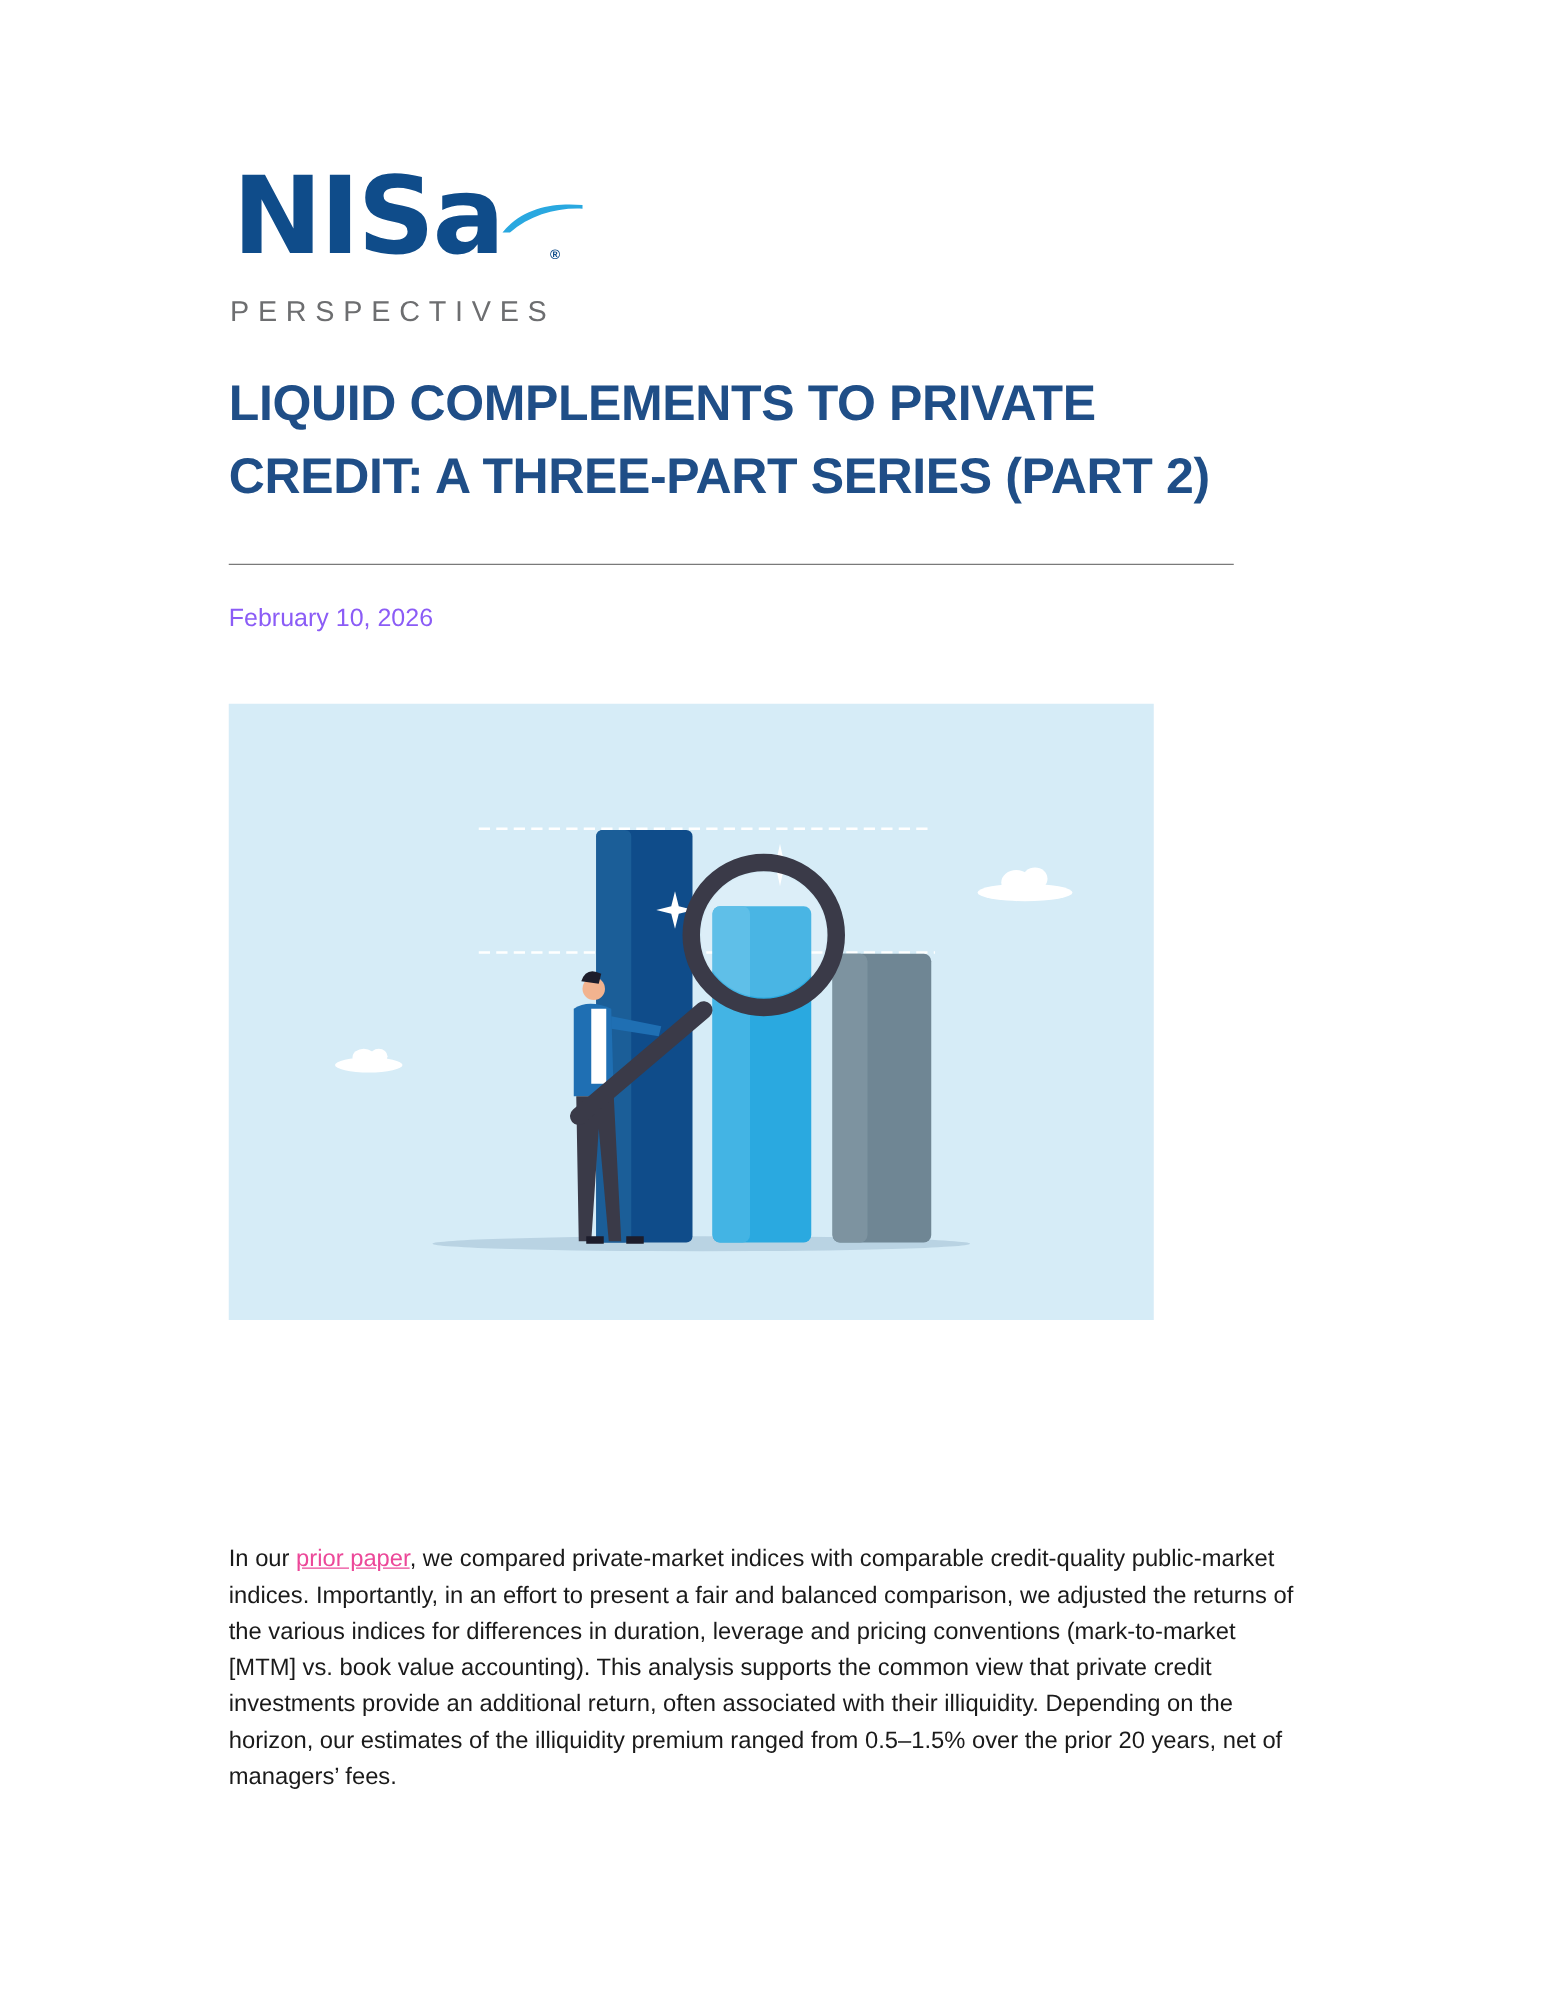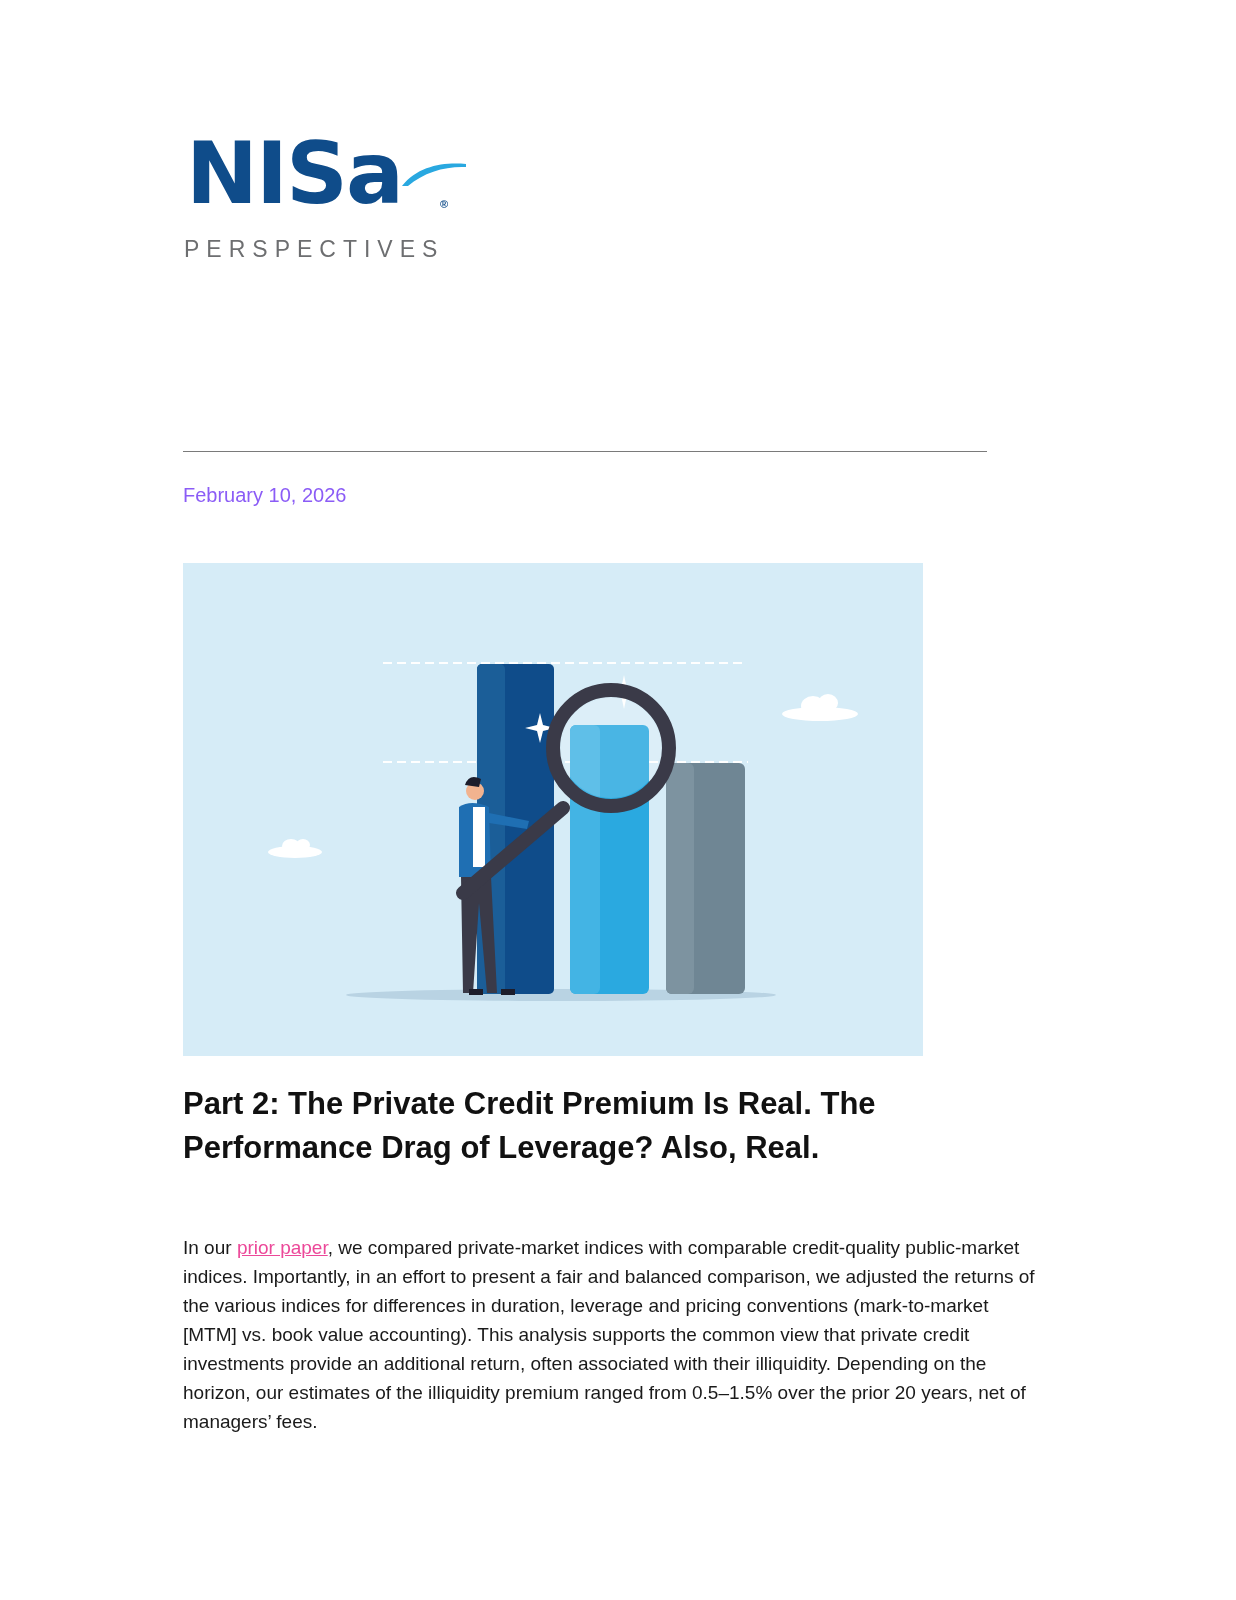--- a/index.html
+++ b/index.html
@@ -44,20 +44,21 @@
   <div class="logo">
     <span class="logo-text">NISa</span>
     <svg class="logo-swoosh" viewBox="0 0 70 30">
       <path d="M4 28 C 20 8, 45 4, 68 6 L 68 9 C 48 8, 26 14, 10 28 Z" fill="#29a8e0"></path>
     </svg>
     <span class="logo-reg">®</span>
   </div>
 
   <div class="perspectives">PERSPECTIVES</div>
 
+  <h1 class="main-title">LIQUID COMPLEMENTS TO PRIVATE CREDIT: A THREE-PART SERIES (PART 2)</h1>
 
   <div class="rule"></div>
 
   <div class="date">February 10, 2026</div>
 
   <div class="hero">
     <svg width="740" height="493" viewBox="0 0 740 493">
 
       <g fill="#ffffff">
         <ellipse cx="637" cy="151" rx="38" ry="7"></ellipse>
@@ -93,17 +94,16 @@
         <rect x="318" y="426" width="14" height="6" fill="#1d1d2b"></rect>
         <path d="M306 250 l40 8 l-2 8 l-38 -6 z" fill="#1f6fb3"></path>
       </g>
 
       <line x1="280" y1="330" x2="380" y2="245" stroke="#3a3a48" stroke-width="14" stroke-linecap="round"></line>
       <circle cx="428" cy="185" r="58" fill="none" stroke="#3a3a48" stroke-width="14"></circle>
       <circle cx="428" cy="185" r="50" fill="#ffffff" opacity="0.15"></circle>
     </svg>
   </div>
 
-  <h2 class="section-title">Part 2: The Private Credit Premium Is Real. The Performance Drag of Leverage? Also, Real.</h2>
 
   <p class="body-para"><span>In our </span><a href="#">prior paper</a><span>, we compared private-market indices with comparable credit-quality public-market indices. Importantly, in an effort to present a fair and balanced comparison, we adjusted the returns of the various indices for differences in duration, leverage and pricing conventions (mark-to-market [MTM] vs. book value accounting). This analysis supports the common view that private credit investments provide an additional return, often associated with their illiquidity. Depending on the horizon, our estimates of the illiquidity premium ranged from 0.5–1.5% over the prior 20 years, net of managers’ fees.</span></p>
 
 </div>
 
 </body></html>

